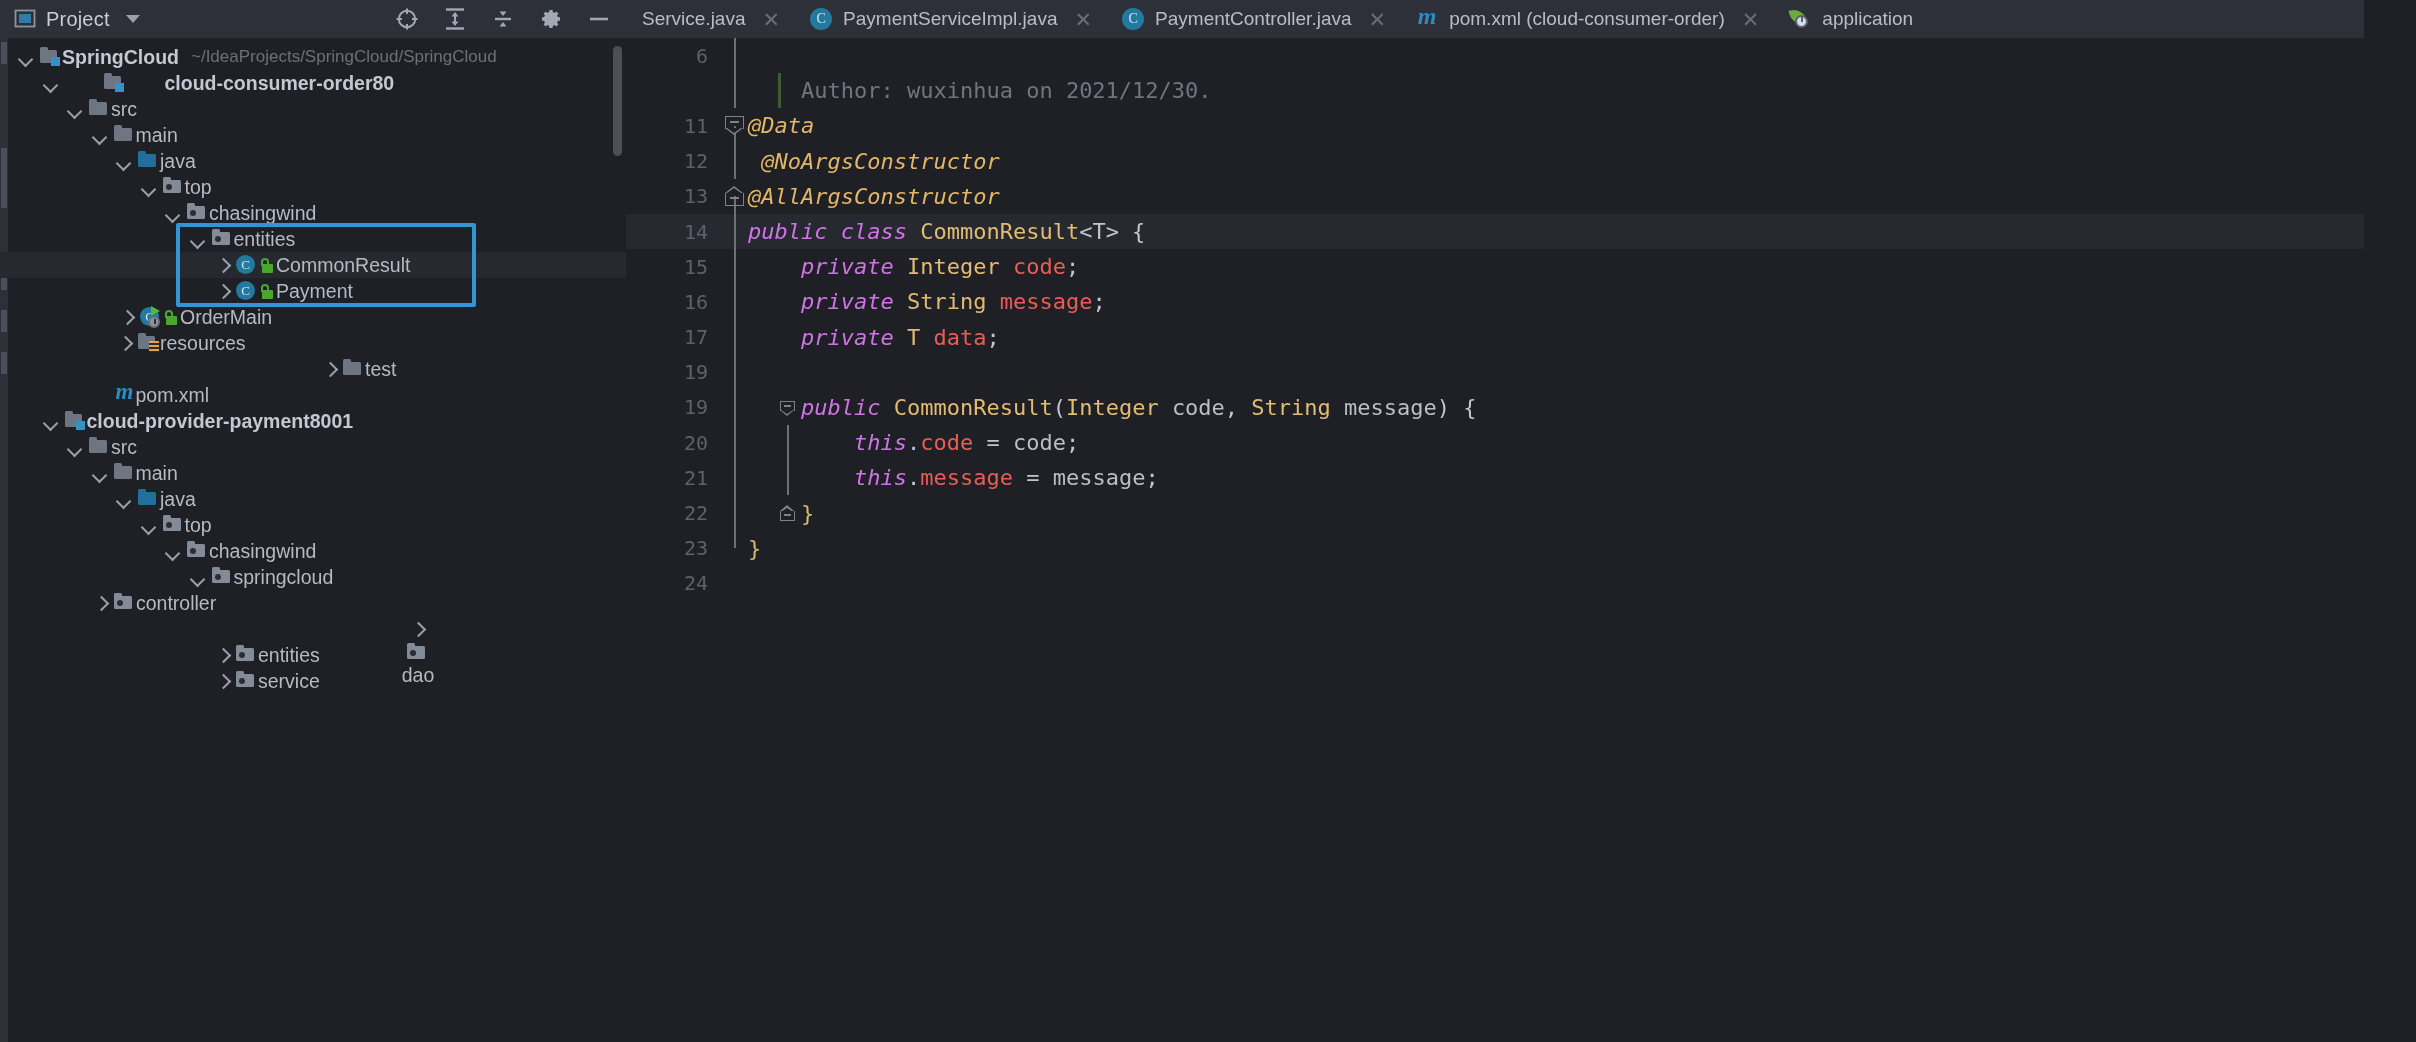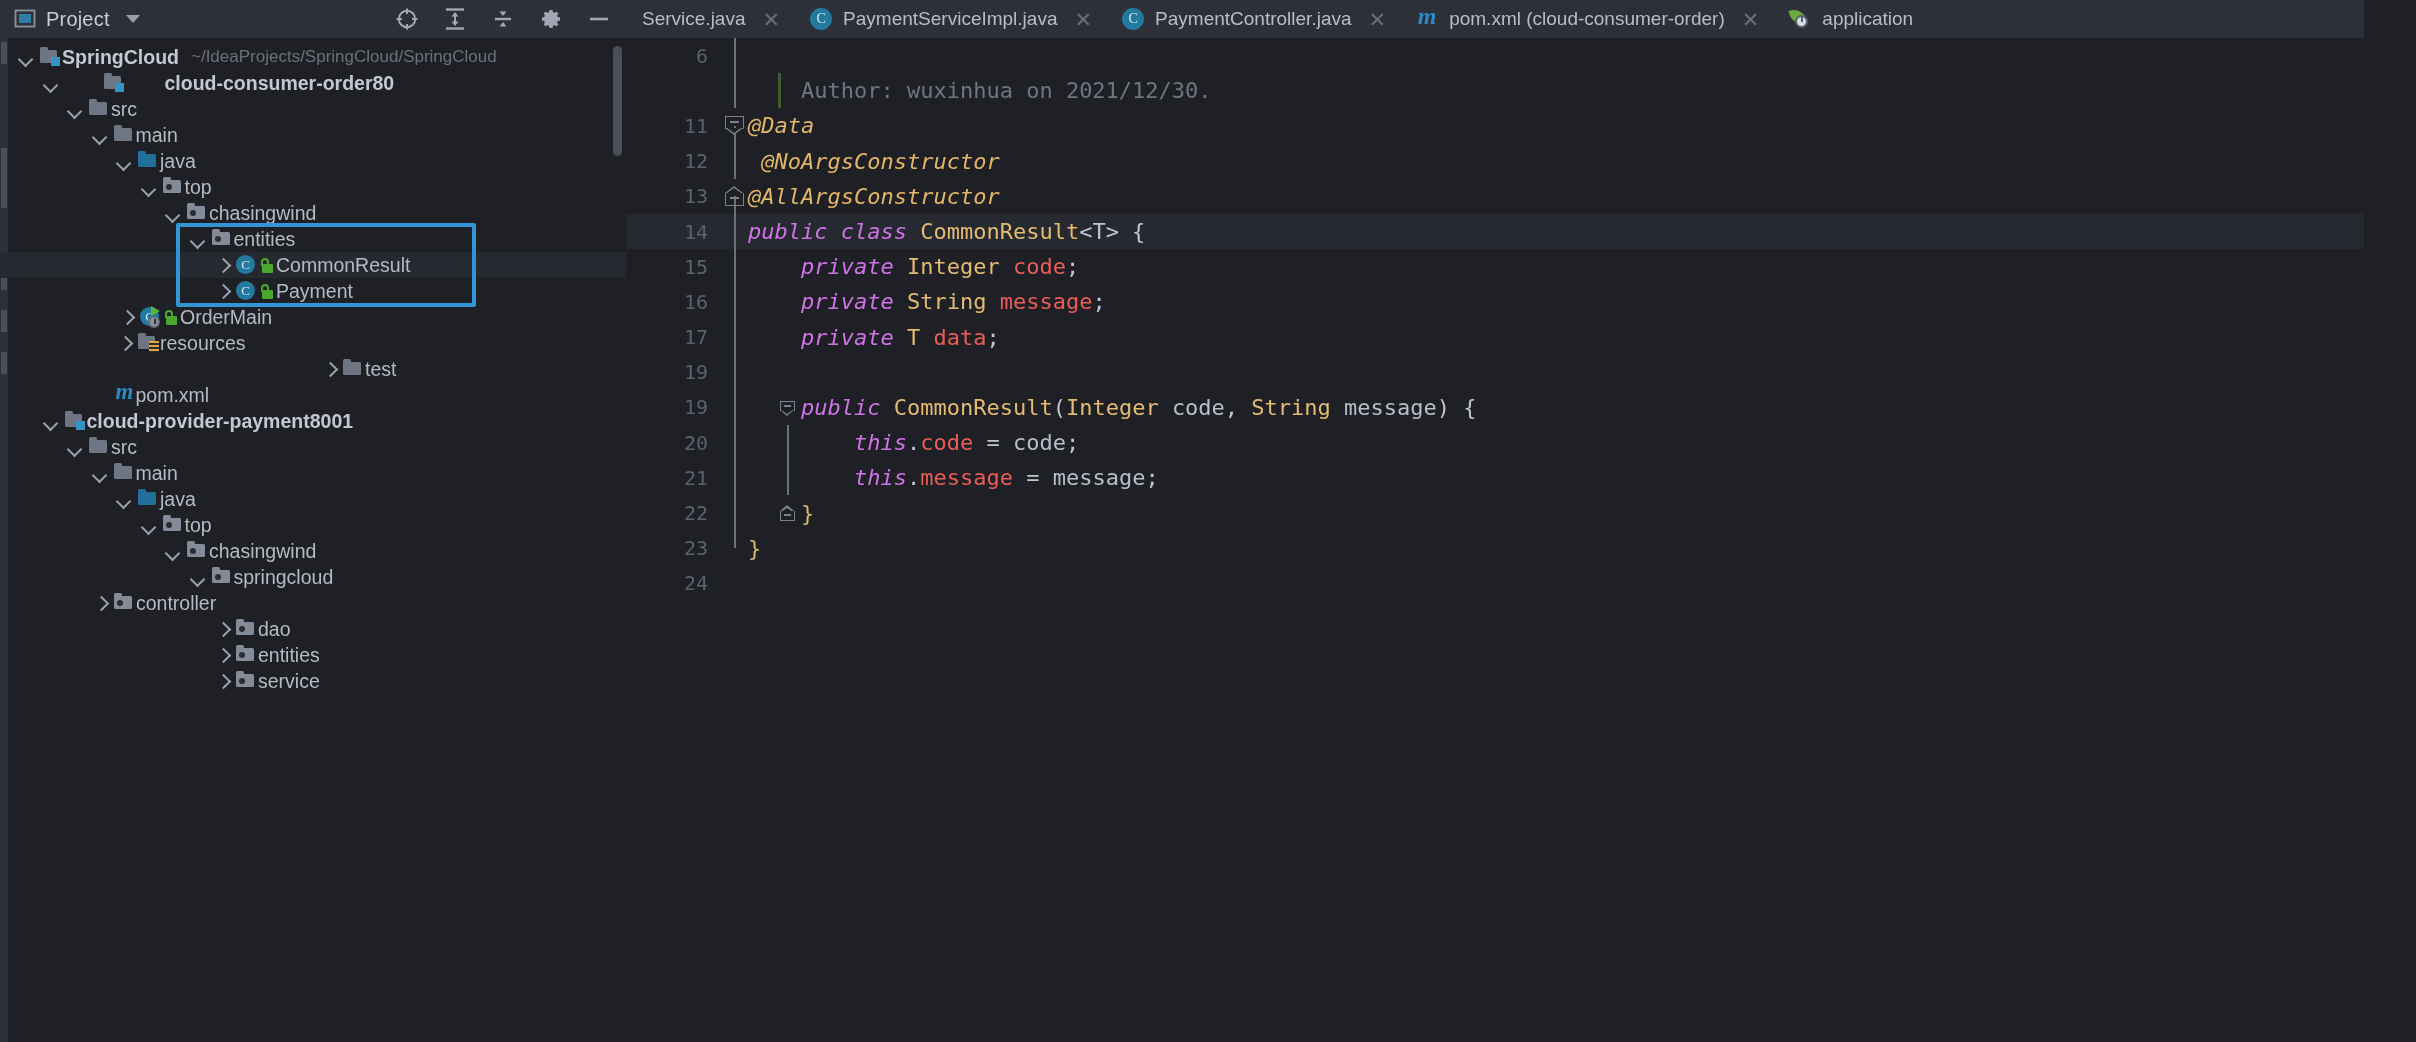--- a/index.html
+++ b/index.html
@@ -374,21 +374,21 @@
           <span class="lbl">springcloud</span>
         </div>
         <div class="row" style="padding-left: 88px;">
           <span class="tw rt"></span>
           <span class="ic ic-pkg">
             <span class="f"></span>
             <span class="d"></span>
           </span>
           <span class="lbl">controller</span>
         </div>
-        <div class="row" style="padding-left: 210px;">
+        <div class="row" style="padding-left: 210px; flex-direction: column;">
           <span class="tw rt"></span>
           <span class="ic ic-pkg">
             <span class="f"></span>
             <span class="d"></span>
           </span>
           <span class="lbl">dao</span>
         </div>
         <div class="row" style="padding-left: 210px;">
           <span class="tw rt"></span>
           <span class="ic ic-pkg">

